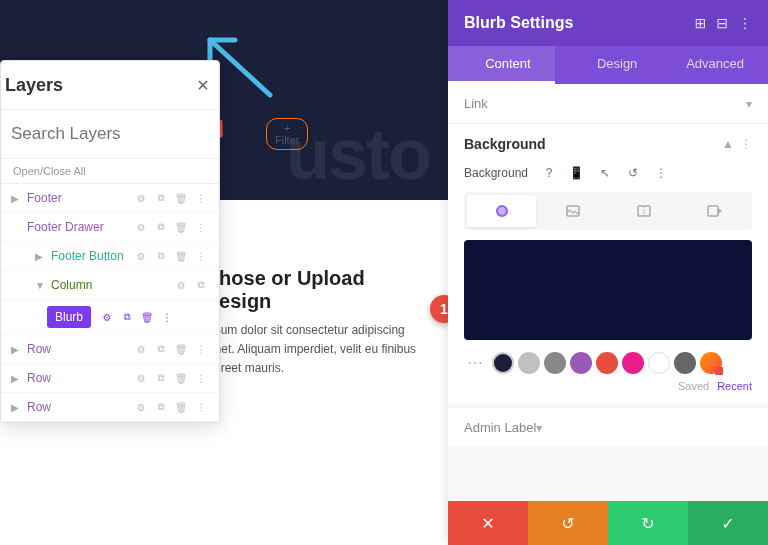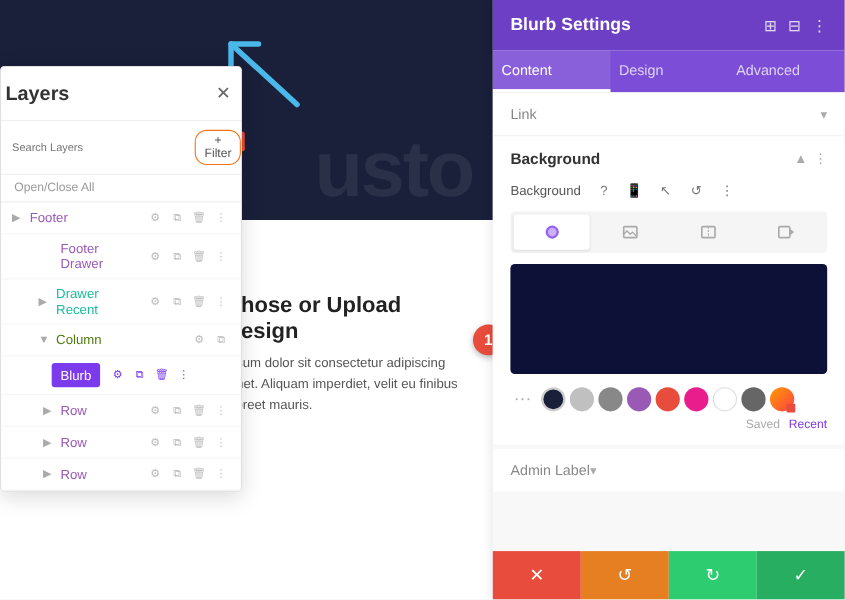--- a/index.html
+++ b/index.html
@@ -115,21 +115,21 @@
       align-items: center;
       padding: 8px 10px;
       gap: 6px;
       border-bottom: 1px solid #eee;
     }
 
     .layers-search input {
       flex: 1;
       border: none;
       outline: none;
-      font-size: 10px;
+      font-size: 17px;
       color: #999;
       background: transparent;
     }
 
     .filter-btn {
       background: none;
       border: 1px solid #f97316;
       border-radius: 11px;
       padding: 3px 8px;
       font-size: 11px;
@@ -240,22 +240,22 @@
       cursor: pointer;
     }
 
     .settings-tabs {
       background: #7c4dd6;
       display: flex;
     }
 
     .settings-tab {
       flex: 1;
-      padding: 10px 8px;
-      text-align: left;
+      padding: 10px 24px;
+      text-align: right;
       font-size: 13px;
       color: rgba(255,255,255,0.75);
       cursor: pointer;
       border-bottom: 3px solid transparent;
     }
 
     .settings-tab.active {
       color: #fff;
       border-bottom: 3px solid #fff;
       background: rgba(255,255,255,0.1);
@@ -446,21 +446,21 @@
       justify-content: center;
       font-size: 14px;
       font-weight: 700;
       left: 430px;
       top: 295px;
       z-index: 50;
       box-shadow: 0 2px 6px rgba(0,0,0,0.3);
     }
 
     
-    .indent-1 { padding-left: 38px; }
+    .indent-1 { padding-left: 10px; }
     .indent-2 { padding-left: 34px; }
     .indent-3 { padding-left: 46px; }
 
     .link-row {
       display: flex;
       align-items: center;
       justify-content: space-between;
       padding: 12px 16px;
       background: #fff;
       border-bottom: 1px solid #eee;
@@ -532,21 +532,21 @@
     <div class="layer-icons">
       <span class="layer-icon">⚙</span>
       <span class="layer-icon">⧉</span>
       <span class="layer-icon">🗑</span>
       <span class="layer-icon">⋮</span>
     </div>
   </div>
 
   <div class="layer-item indent-2">
     <span class="expand-icon">▶</span>
-    <span class="layer-label teal">Drawer Recent</span>
+    <span class="layer-label teal">Footer Button</span>
     <div class="layer-icons">
       <span class="layer-icon">⚙</span>
       <span class="layer-icon">⧉</span>
       <span class="layer-icon">🗑</span>
       <span class="layer-icon">⋮</span>
     </div>
   </div>
 
   <div class="layer-item indent-2">
     <span class="expand-icon">▼</span>

